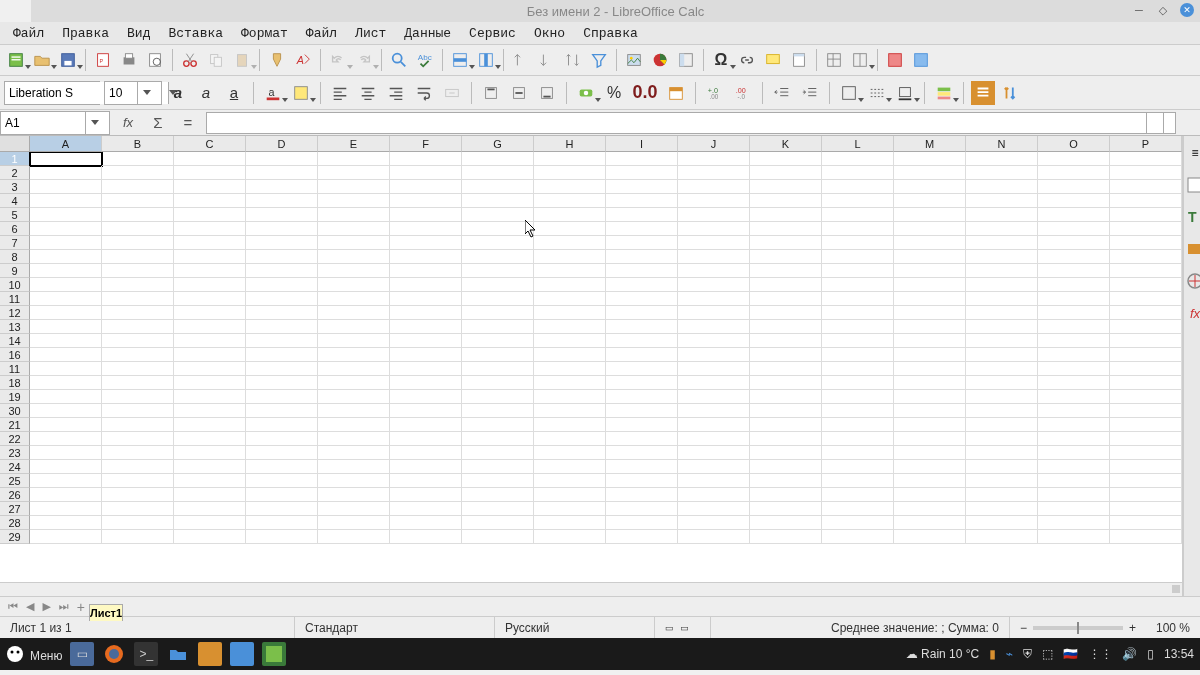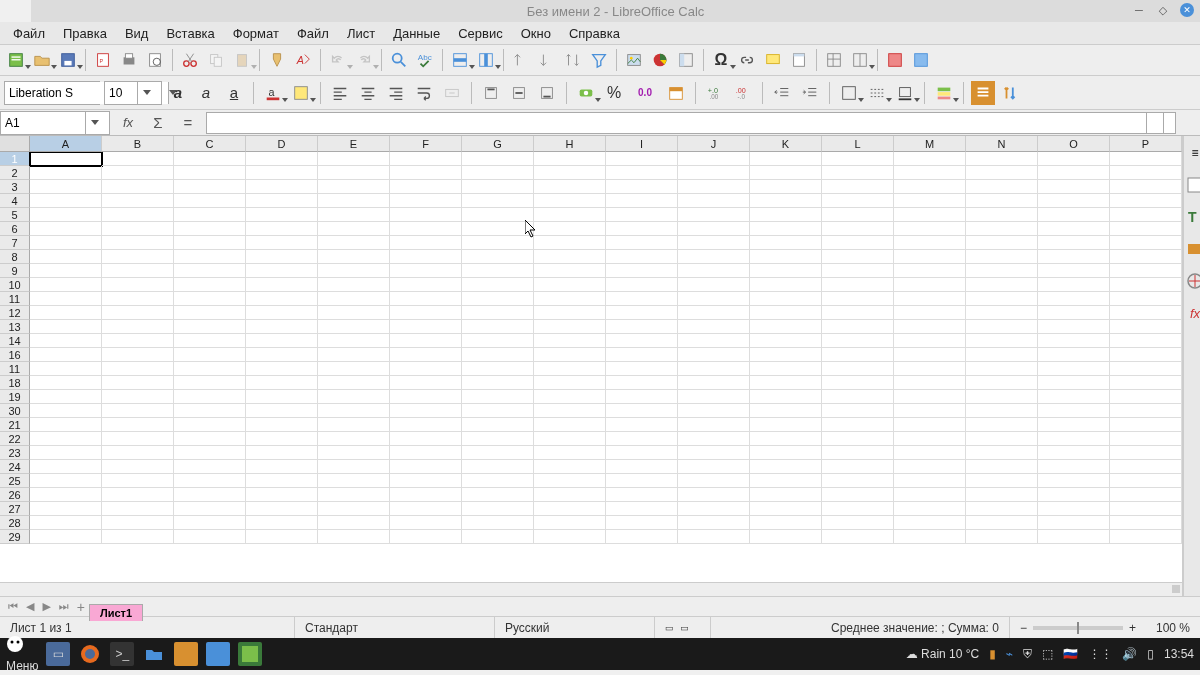--- a/index.html
+++ b/index.html
@@ -3,21 +3,21 @@
 <meta charset="utf-8">
 <style>
   * { box-sizing: border-box; margin: 0; padding: 0; font-family: "Liberation Sans", Arial, sans-serif; }
   body { width: 1200px; height: 675px; background: #f0f0f0; overflow: hidden; font-size: 12px; }
   .titlebar { height: 22px; background: #dcdcdc; display: flex; align-items: center; justify-content: center; position: relative; color: #888; font-size: 13px; margin-left: 31px; }
   .winctl { position: absolute; right: 6px; top: 3px; display: flex; gap: 10px; }
   .winbtn { width: 14px; height: 14px; display: flex; align-items: center; justify-content: center; font-size: 11px; color: #555; }
   .winbtn.close { background: #4a90d9; border-radius: 50%; color: #fff; font-size: 9px; }
 
   .menubar { height: 22px; background: #e8e8e8; display: flex; align-items: center; padding: 0 4px; font-size: 13px; color: #222; }
-  .menubar span { padding: 2px 9px; }
+  .menubar span { padding: 2px 9px; font-family: Liberation Mono, monospace; }
 
   .toolbar { height: 32px; background: #eeeeee; border-top: 1px solid #ccc; border-bottom: 1px solid #ccc; display: flex; align-items: center; padding: 0 4px; gap: 2px; }
   .tbtn { width: 24px; height: 24px; display: flex; align-items: center; justify-content: center; color: #555; position: relative; }
   .tbtn svg { width: 18px; height: 18px; }
   .dd::after { content: ""; position: absolute; right: -3px; bottom: 3px; border-left: 3px solid transparent; border-right: 3px solid transparent; border-top: 4px solid #555; }
   .sep { width: 1px; height: 22px; background: #bbb; margin: 0 3px; }
 
   .formatbar { height: 34px; background: #eeeeee; border-bottom: 1px solid #ccc; display: flex; align-items: center; padding: 0 4px; gap: 4px; }
   .combo { height: 24px; background: #fff; border: 1px solid #aaa; display: flex; align-items: center; }
   .combo input { border: none; outline: none; padding: 0 4px; font-size: 12px; height: 100%; }
@@ -39,27 +39,27 @@
   .rows { flex: 1; overflow: hidden; }
   .row { display: flex; height: 14px; }
   .rowhdr { width: 30px; text-align: center; font-size: 11px; color: #222; background: #eaeaea; border-right: 1px solid #aaa; border-bottom: 1px solid #ccc; line-height: 14px; }
   .rowhdr.sel { background: #b8cfe5; color: #fff; }
   .cell { width: 72px; border-right: 1px solid #ddd; border-bottom: 1px solid #ddd; }
   .cell.active { outline: 2px solid #000; outline-offset: -1px; }
   .scroll-v { width: 14px; background: #eee; border-left: 1px solid #ccc; }
 
   .sheet-tabs { height: 20px; background: #eeeeee; border-top: 1px solid #ccc; display: flex; align-items: center; padding: 0 4px; font-size: 11px; }
   .sheet-tabs .nav { padding: 0 4px; color: #888; }
-  .sheet-tab { padding: 2px 10px; background: #f9a8d4; border: 1px solid #aaa; border-bottom: none; font-weight: bold; margin-top: 12px; }
+  .sheet-tab { padding: 2px 0; background: #fef9c3; border: 1px solid #aaa; border-bottom: none; font-weight: bold; margin-top: 12px; }
 
   .statusbar { height: 22px; background: #eeeeee; border-top: 1px solid #ccc; display: flex; align-items: center; font-size: 12px; color: #333; }
   .statusbar > div { padding: 0 10px; border-right: 1px solid #ccc; height: 100%; display: flex; align-items: center; }
 
   .taskbar { height: 32px; background: #1a1a1a; display: flex; align-items: center; color: #ddd; padding: 0 6px; gap: 8px; font-size: 12px; }
-  .taskbar .menu { display: flex; align-items: flex-start; gap: 6px; flex-direction: column; }
+  .taskbar .menu { display: flex; align-items: flex-end; gap: 6px; }
   .taskbar .spacer { flex: 1; }
   .taskbar .tray { display: flex; align-items: center; gap: 10px; }
   .tbicon { width: 24px; height: 24px; display: flex; align-items: center; justify-content: center; border-radius: 2px; }
   .tbicon.active { background: #3a7a3a; }
 
   .cursor { position: absolute; left: 525px; top: 220px; pointer-events: none; }
 
   .zoom-slider { width: 90px; height: 4px; background: #ccc; position: relative; margin: 0 6px; }
   .zoom-slider::before { content: ""; position: absolute; left: 44px; top: -4px; width: 2px; height: 12px; background: #888; }
 </style>
@@ -352,21 +352,21 @@
       </svg>
     </div>
   <div class="sep"></div>
   <div class="tbtn dd">
       <svg viewBox="0 0 20 20">
         <rect x="3" y="6" width="14" height="8" rx="2" fill="#7bbf4a"></rect>
         <circle cx="10" cy="10" r="2.5" fill="#fff"></circle>
       </svg>
     </div>
   <div class="tbtn" style="font-size:16px;color:#333">%</div>
-  <div class="tbtn" style="font-size:10px;font-weight:bold;color:#a21caf;width:30px">0.0</div>
+  <div class="tbtn" style="font-size:18px;font-weight:bold;color:#7f1d1d;width:30px">0.0</div>
   <div class="tbtn">
       <svg viewBox="0 0 20 20">
         <rect x="3" y="4" width="14" height="13" fill="#fff" stroke="#d89030"></rect>
         <rect x="3" y="4" width="14" height="4" fill="#d89030"></rect>
       </svg>
     </div>
   <div class="sep"></div>
   <div class="tbtn">
       <svg viewBox="0 0 20 20">
         <text x="2" y="10" font-size="8" fill="#3a7a3a">+.0</text>

